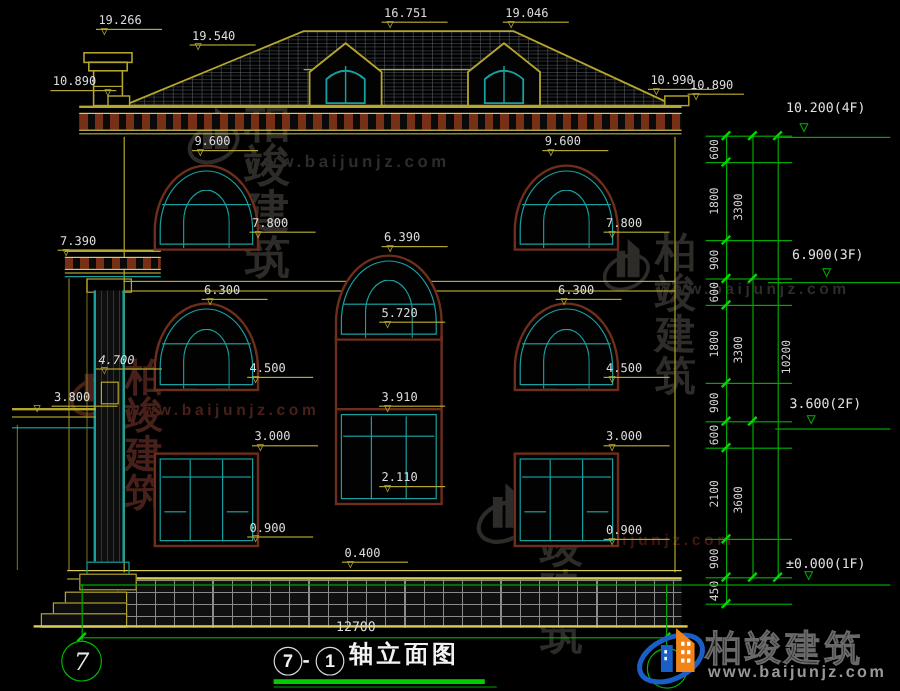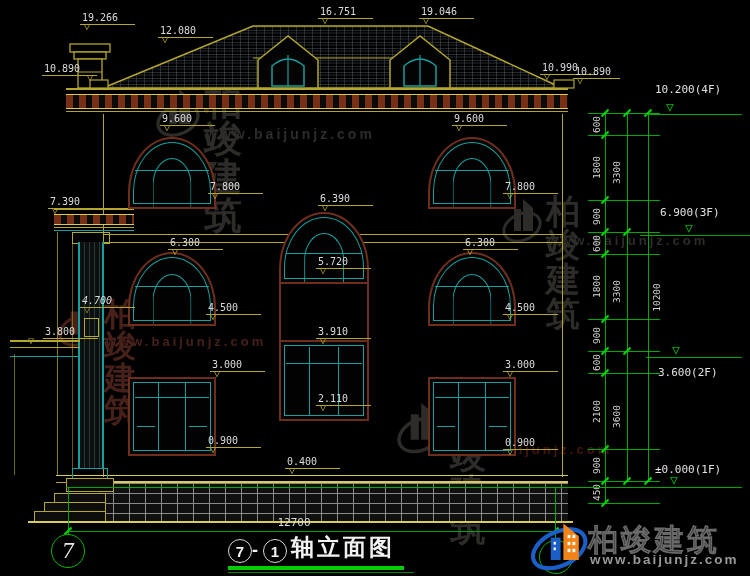--- a/index.html
+++ b/index.html
@@ -48,21 +48,21 @@
   .wm-gray{color:#2e2c29;}
   .wm-maroon{color:#47201a;}
   .tickd{position:absolute;width:10px;height:2px;background:#00d800;transform:rotate(-45deg);}
   .bubble{position:absolute;border:1.5px solid #00b400;border-radius:50%;color:#e8e8e8;
           display:flex;align-items:center;justify-content:center;
           font-family:"DejaVu Serif",serif;font-style:italic;}
   .circ{position:absolute;width:22px;height:22px;border:1.5px solid #d8d8d8;border-radius:50%;
         color:#f2f2f2;font-family:"Liberation Sans",sans-serif;font-size:15px;font-weight:bold;
         display:flex;align-items:center;justify-content:center;}
   .title-cn{position:absolute;color:#f2f2f2;font-family:"Liberation Sans",sans-serif;
-            font-size:23px;font-weight:bold;letter-spacing:3px;line-height:1;}
+            font-size:20px;font-weight:bold;letter-spacing:3px;line-height:1;}
   .dimtxt{position:absolute;color:#dcdcdc;font-size:11px;}
   #logo-text{position:absolute;font-family:"Liberation Sans",sans-serif;font-weight:bold;
              color:#1c1c1c;-webkit-text-stroke:0.6px #6a6a6a;font-size:30px;letter-spacing:3px;}
   #logo-url{position:absolute;font-family:"Liberation Sans",sans-serif;font-weight:bold;
             color:#989898;font-size:13.5px;letter-spacing:2px;}
   .colln{position:absolute;border-left:2px solid #18a0a0;border-right:2px solid #18a0a0;
          background:repeating-linear-gradient(90deg,#0e0e0e 0 4px,#1d3c3c 4px 5px);}
 </style>
 </head>
 <body>
@@ -217,21 +217,21 @@
   </div>
   <div class="abs" style="left:279px;top:280px;width:86px;height:60px;border-left:2px solid #6e2e1c;border-right:2px solid #6e2e1c;"></div>
   <div class="win" style="left:279px;top:340px;width:86px;height:77px;">
     <i class="wi"></i>
       <i class="hl" style="top:27%;"></i>
       <i class="vl" style="left:33%;top:6%;"></i>
       <i class="vl" style="left:66%;top:6%;"></i>
   </div>
 
   <div class="m" style="left:80px;top:12px;">19.266</div>
-  <div class="m" style="left:158px;top:25px;">12.080</div>
+  <div class="m" style="left:158px;top:25px;">19.540</div>
   <div class="m" style="left:318px;top:6px;">16.751</div>
   <div class="m" style="left:419px;top:6px;">19.046</div>
   <div class="m tr" style="left:42px;top:63px;">10.890</div>
   <div class="m" style="left:540px;top:62px;">10.990</div>
   <div class="m" style="left:573px;top:66px;min-width:42px;">10.890</div>
   <div class="m" style="left:160px;top:113px;">9.600</div>
   <div class="m" style="left:452px;top:113px;">9.600</div>
   <div class="m" style="left:208px;top:181px;">7.800</div>
   <div class="m" style="left:503px;top:181px;">7.800</div>
   <div class="m" style="left:318px;top:193px;">6.390</div>
@@ -303,31 +303,31 @@
   <div class="vdim" style="left:636px;top:292px;">10200</div>
 
   <div class="gl" style="left:646px;top:114px;width:96px;height:1px;"></div>
   <div class="gtri" style="left:666px;top:100px;"></div>
   <div class="lvl" style="left:655px;top:83px;">10.200(4F)</div>
   <div class="gl" style="left:640px;top:235px;width:110px;height:1px;"></div>
   <div class="gtri" style="left:685px;top:221px;"></div>
   <div class="lvl" style="left:660px;top:206px;">6.900(3F)</div>
   <div class="gl" style="left:646px;top:357px;width:96px;height:1px;"></div>
   <div class="gtri" style="left:672px;top:343px;"></div>
-  <div class="lvl" style="left:658px;top:330px;margin-top:36px;">3.600(2F)</div>
+  <div class="lvl" style="left:658px;top:330px;">3.600(2F)</div>
   <div class="gl" style="left:66px;top:487px;width:676px;height:1px;"></div>
   <div class="gtri" style="left:670px;top:473px;"></div>
   <div class="lvl" style="left:655px;top:463px;text-align:right;">±0.000(1F)</div>
 
   <div class="gl" style="left:68px;top:531px;width:487px;height:1px;"></div>
   <div class="gl" style="left:68px;top:487px;width:1px;height:48px;"></div>
   <div class="gl" style="left:555px;top:487px;width:1px;height:52px;"></div>
   <div class="tickd" style="left:63px;top:530px;"></div>
   <div class="tickd" style="left:550px;top:530px;"></div>
-  <div class="dimtxt" style="left:261px;top:516px;width:66px;text-align:center;">12700</div>
+  <div class="dimtxt" style="left:280px;top:516px;width:66px;">12700</div>
   <div class="bubble" style="left:51px;top:534px;width:32px;height:32px;font-size:20px;">7</div>
   <div class="bubble" style="left:539px;top:540px;width:32px;height:32px;"></div>
 
   <div class="circ" style="left:228px;top:539px;">7</div>
   <div class="title-cn" style="left:252px;top:541px;font-size:18px;letter-spacing:0;">-</div>
   <div class="circ" style="left:263px;top:539px;">1</div>
   <div class="title-cn" style="left:291px;top:536px;">轴立面图</div>
   <div class="abs" style="left:228px;top:566px;width:176px;height:4px;background:#00cc00;"></div>
   <div class="abs" style="left:228px;top:572px;width:186px;height:1px;background:#008800;"></div>
 

